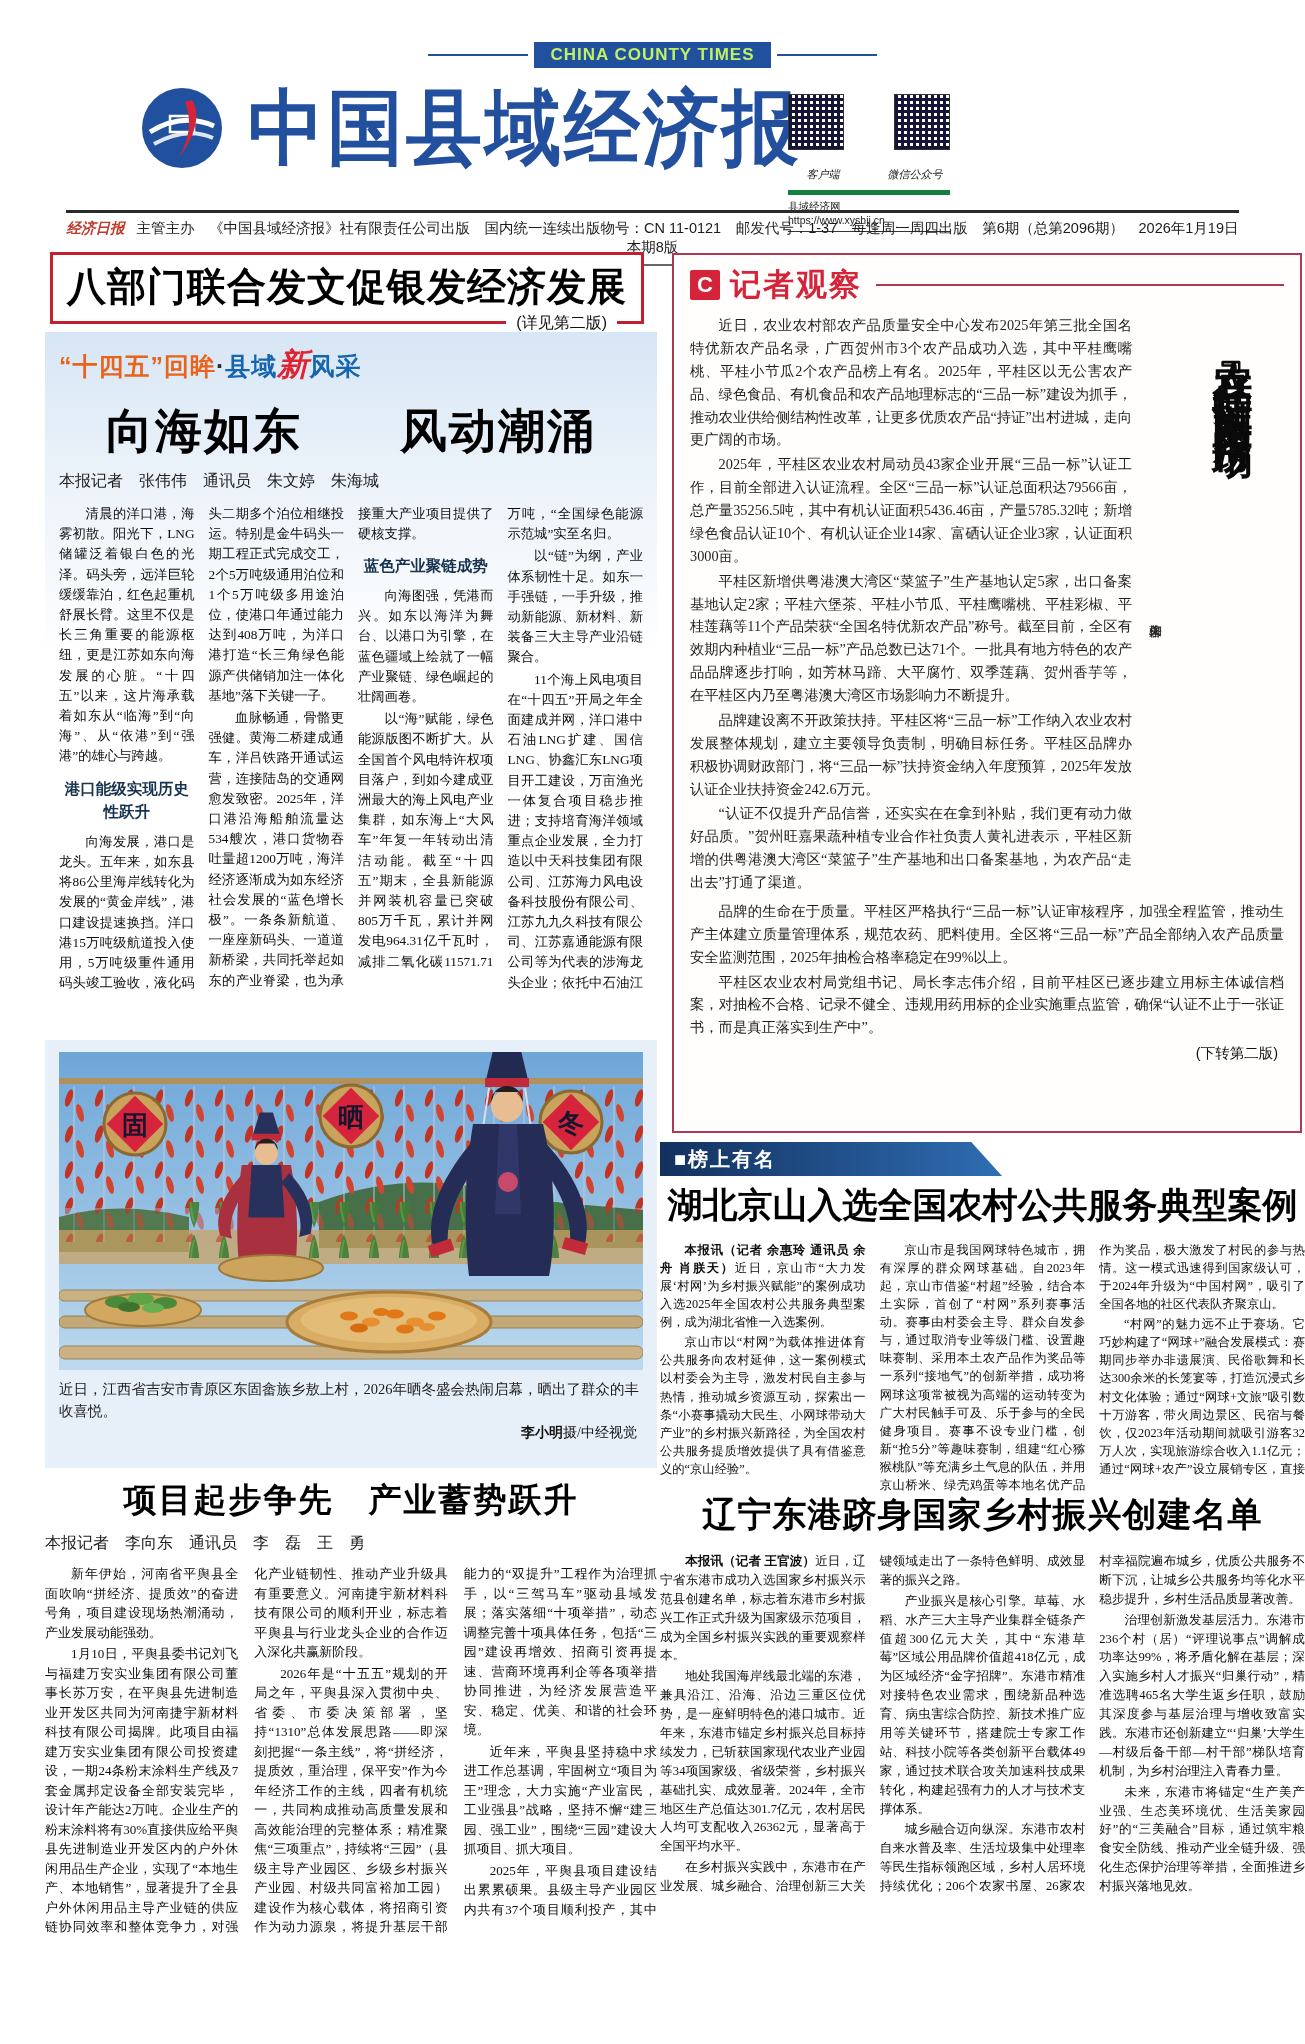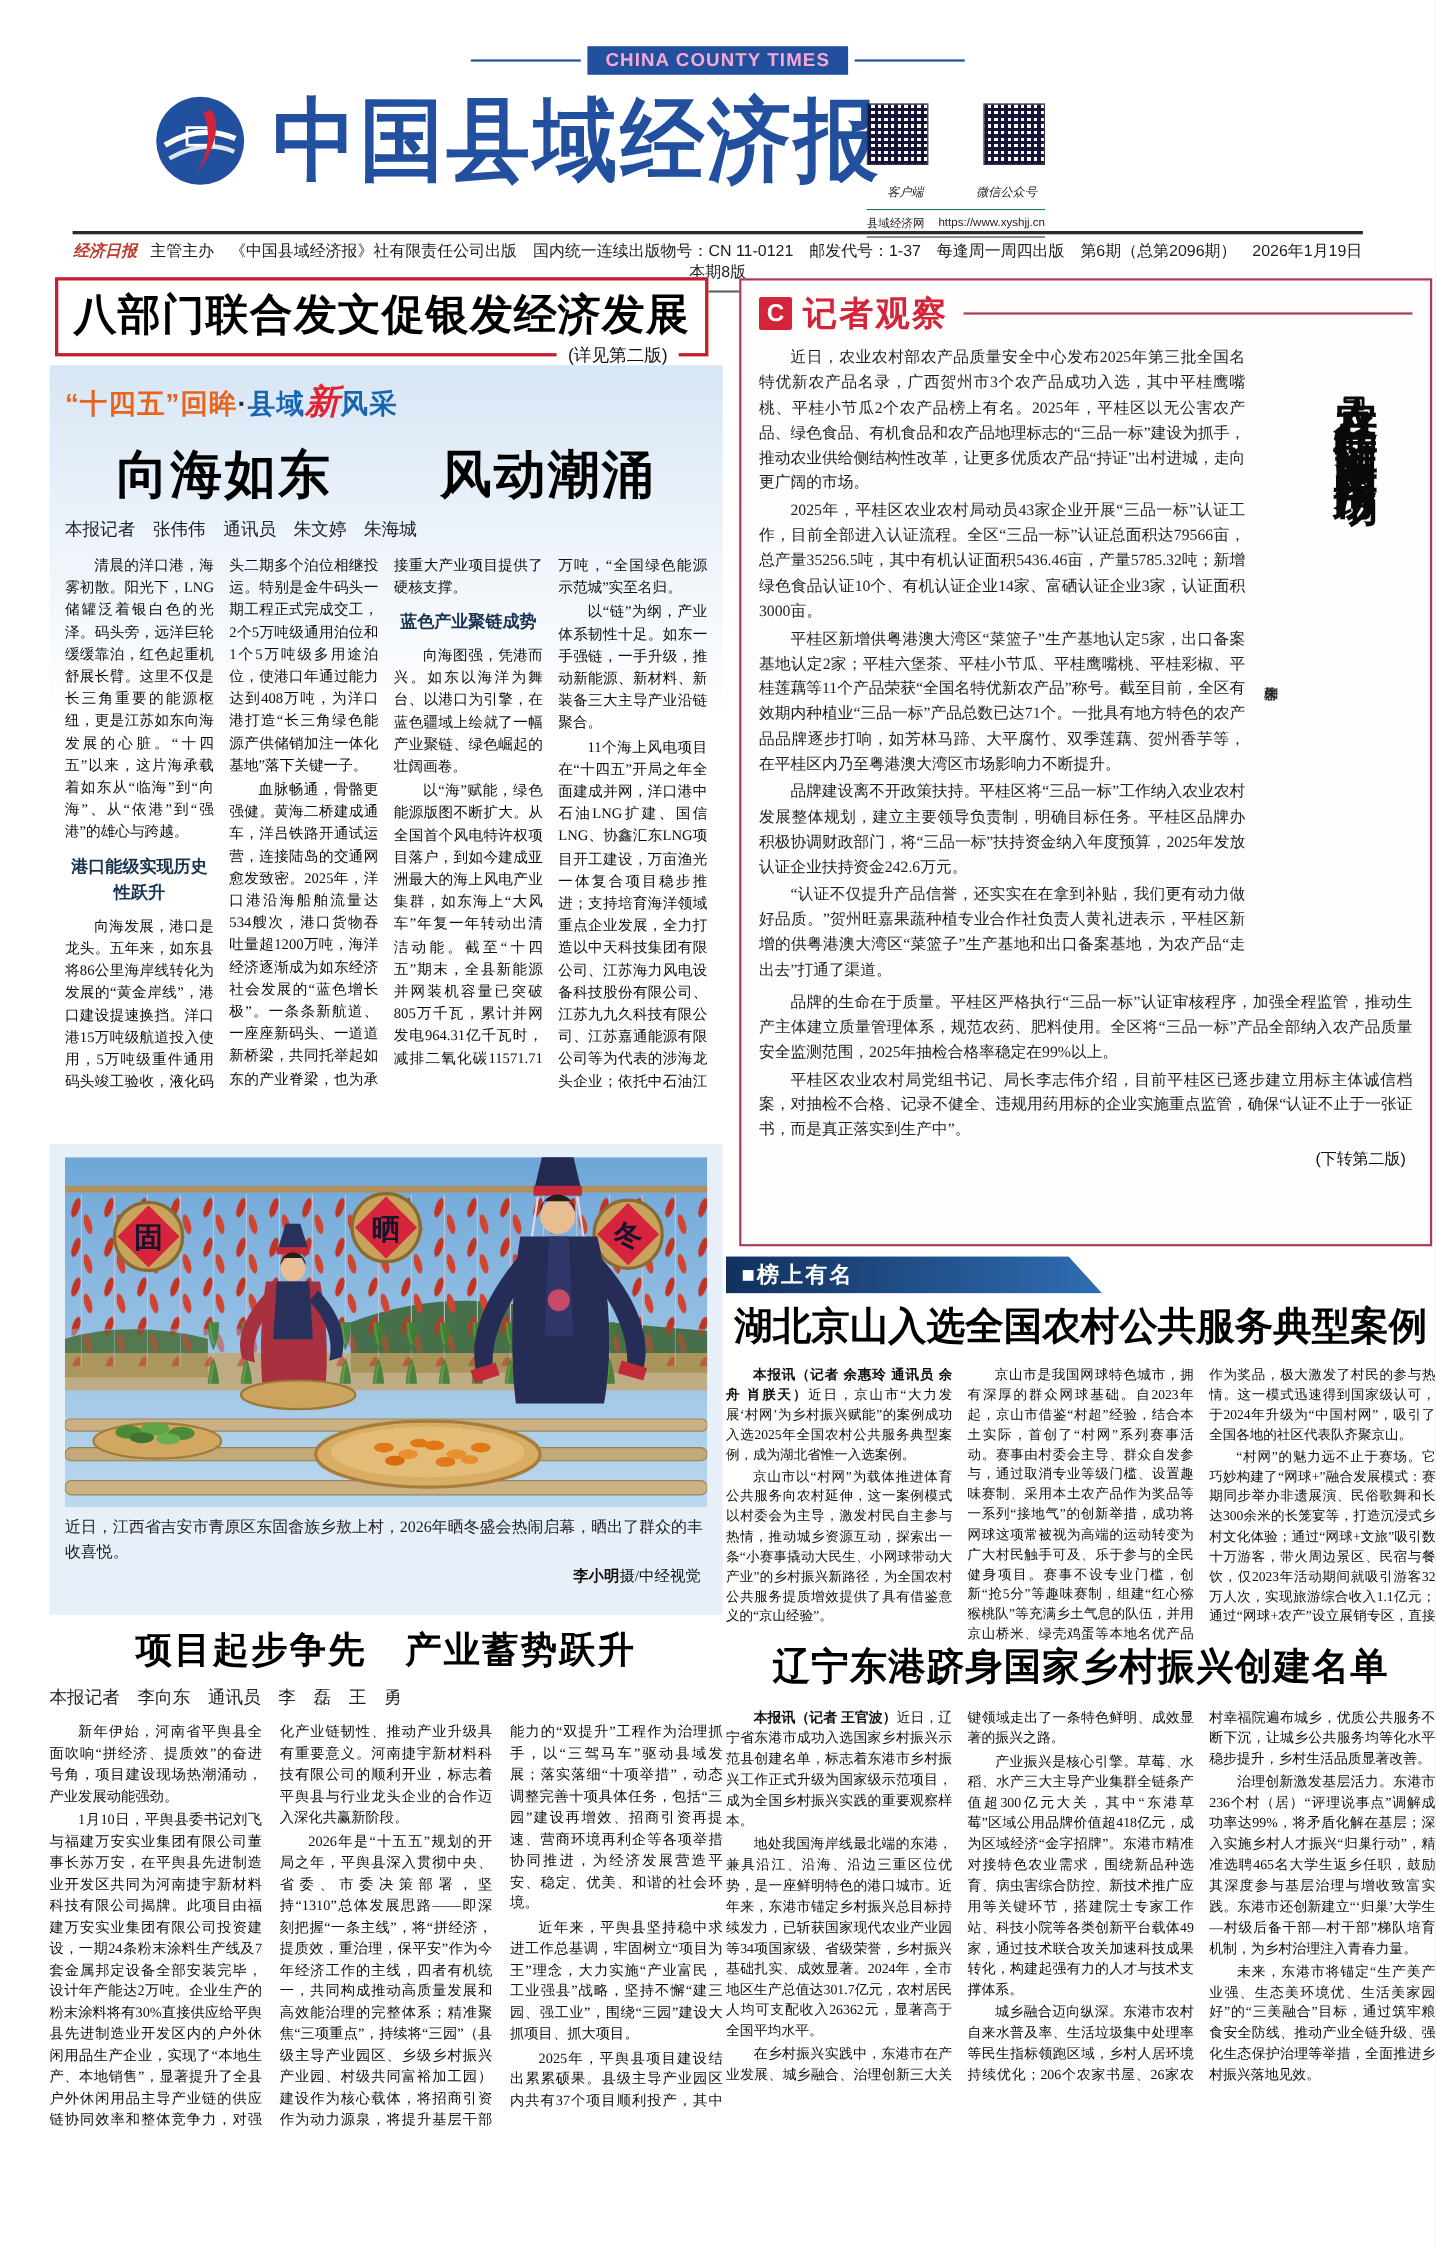--- a/index.html
+++ b/index.html
@@ -1,36 +1,36 @@
 <!DOCTYPE html>
 <html><head>
 <meta charset="utf-8">
 <style>
   html,body{margin:0;padding:0;background:#e9e9e9;}
   .page{position:relative;width:1305px;height:2044px;background:#ffffff;margin:0 auto;overflow:hidden;
         font-family:"Liberation Sans",sans-serif;color:#111;}
   
   .top-banner{position:absolute;top:42px;left:0;width:100%;display:flex;align-items:center;justify-content:center;}
   .top-banner .side-line{width:100px;height:2px;background:#21509e;margin:0 6px;}
-  .top-banner .banner-label{background:#21509e;color:#f9a8d4;font-weight:bold;font-size:17px;
+  .top-banner .banner-label{background:#21509e;color:#bef264;font-weight:bold;font-size:17px;
         letter-spacing:1px;padding:3px 16px;font-family:"Liberation Sans",sans-serif;}
   
   .masthead{position:absolute;top:86px;left:140px;display:flex;align-items:center;}
   .logo{width:84px;height:84px;flex:0 0 auto;}
   .mast-title{font-family:"Liberation Serif",serif;font-weight:900;font-size:76px;line-height:1;
         color:#23509e;letter-spacing:3px;margin-left:24px;transform:scaleY(1.08);}
   .qr-block{position:absolute;top:94px;left:788px;width:162px;font-size:11px;color:#222;}
   .qr-row{display:flex;justify-content:space-between;}
   .qr{width:54px;height:54px;border:1px solid #333;
       background:repeating-linear-gradient(0deg,#15153a 0 3px,rgba(255,255,255,0) 3px 6px),
                  repeating-linear-gradient(90deg,#15153a 0 3px,#fff 3px 6px);}
   .qr-labels{display:flex;justify-content:space-between;margin-top:17px;font-style:italic;}
   .qr-labels span{width:70px;text-align:center;}
-  .site-row{border-top:1px solid #15803d;border-bottom:1px solid #333;margin-top:8px;padding:5px 0;
-      display:flex;justify-content:space-between;font-size:10.5px;}
+  .site-row{border-top:5px solid #15803d;border-bottom:1px solid #333;margin-top:8px;padding:5px 0;
+      display:flex;justify-content:space-between;font-size:10.5px;flex-direction:column;}
   
   .pub-bar{position:absolute;top:210px;left:66px;width:1173px;border-top:3px solid #2b2b2b;
       border-bottom:2px solid #666;text-align:center;padding:6px 0 7px;font-size:14.5px;color:#1c1c1c;}
   .pub-brand{font-family:"Liberation Serif",serif;font-style:italic;font-weight:bold;color:#c0392b;margin-right:8px;}
   
   .top-story{position:absolute;top:252px;left:50px;width:588px;height:66px;border:3px solid #c2202f;background:#fff;}
   .top-story h1{margin:0;text-align:center;font-size:39px;font-weight:900;letter-spacing:1px;line-height:64px;color:#000;}
   .top-story .detail-note{position:absolute;right:24px;bottom:-13px;background:#fff;padding:0 10px;font-size:16px;color:#111;}
   
   .lead-panel{position:absolute;top:332px;left:45px;width:612px;height:706px;

